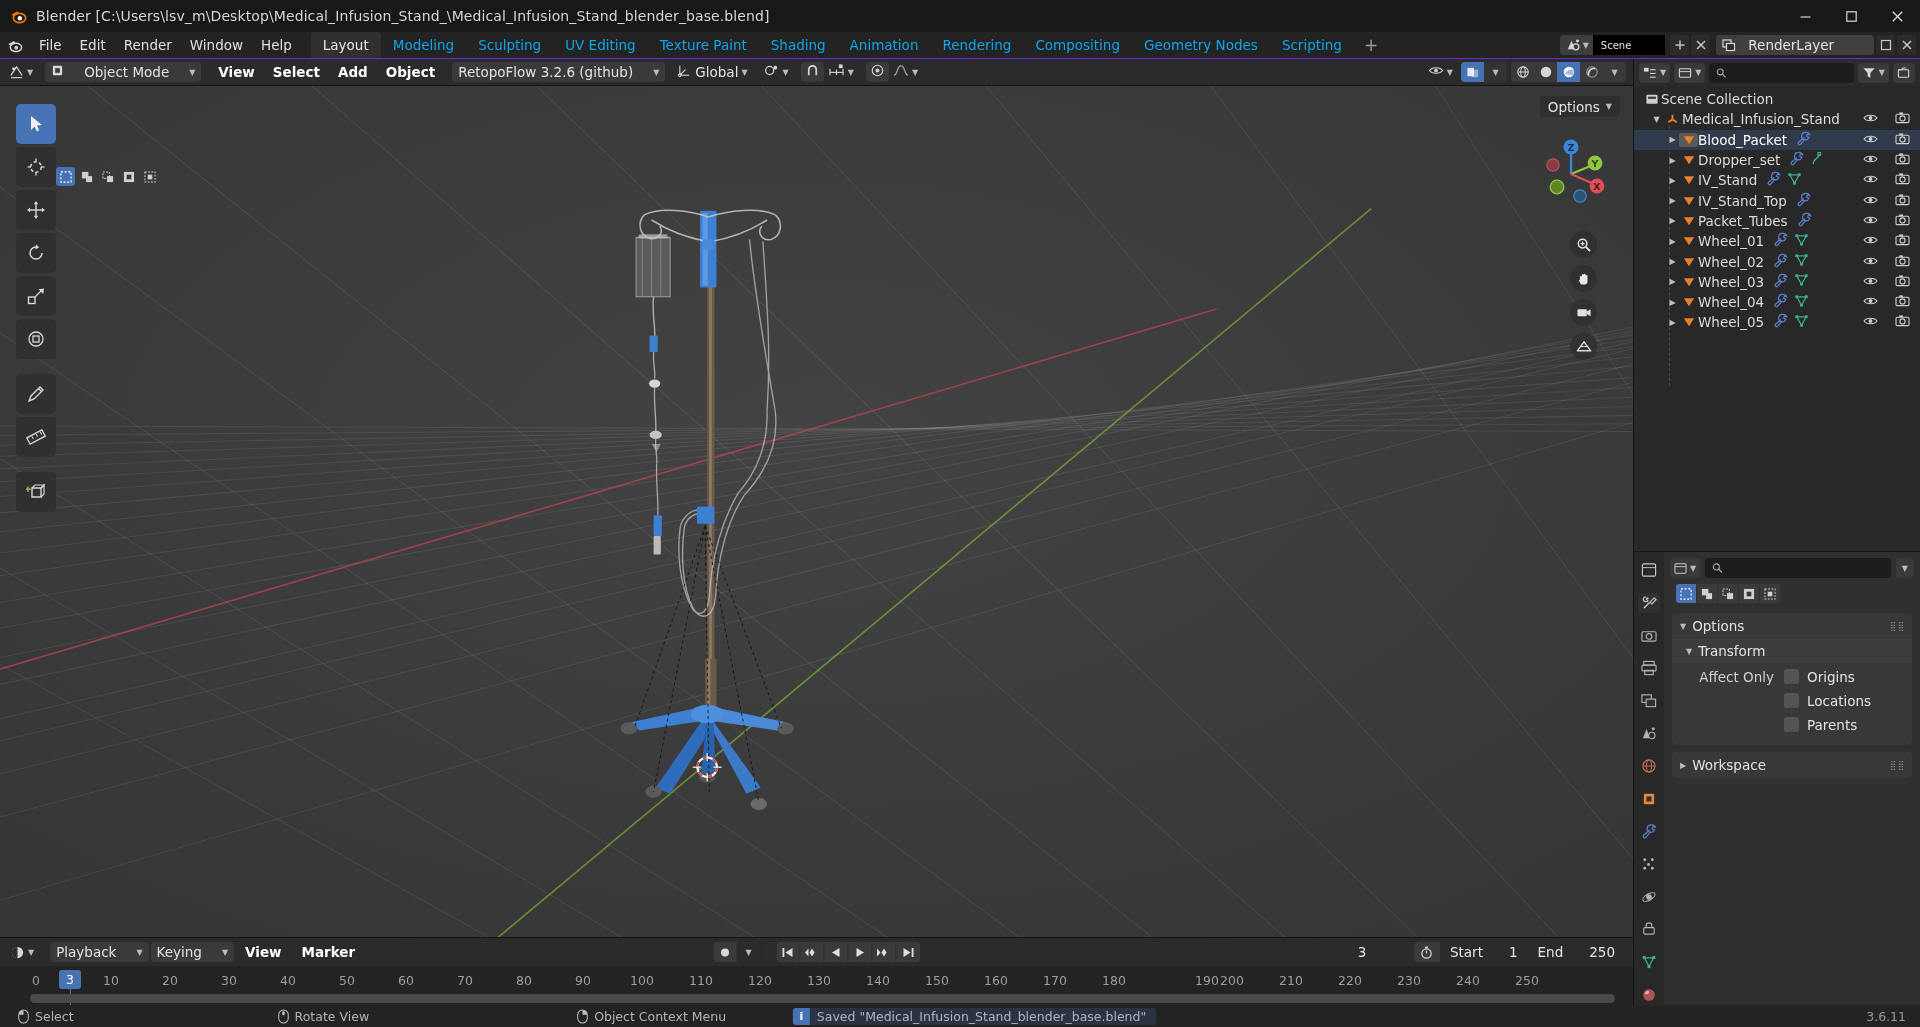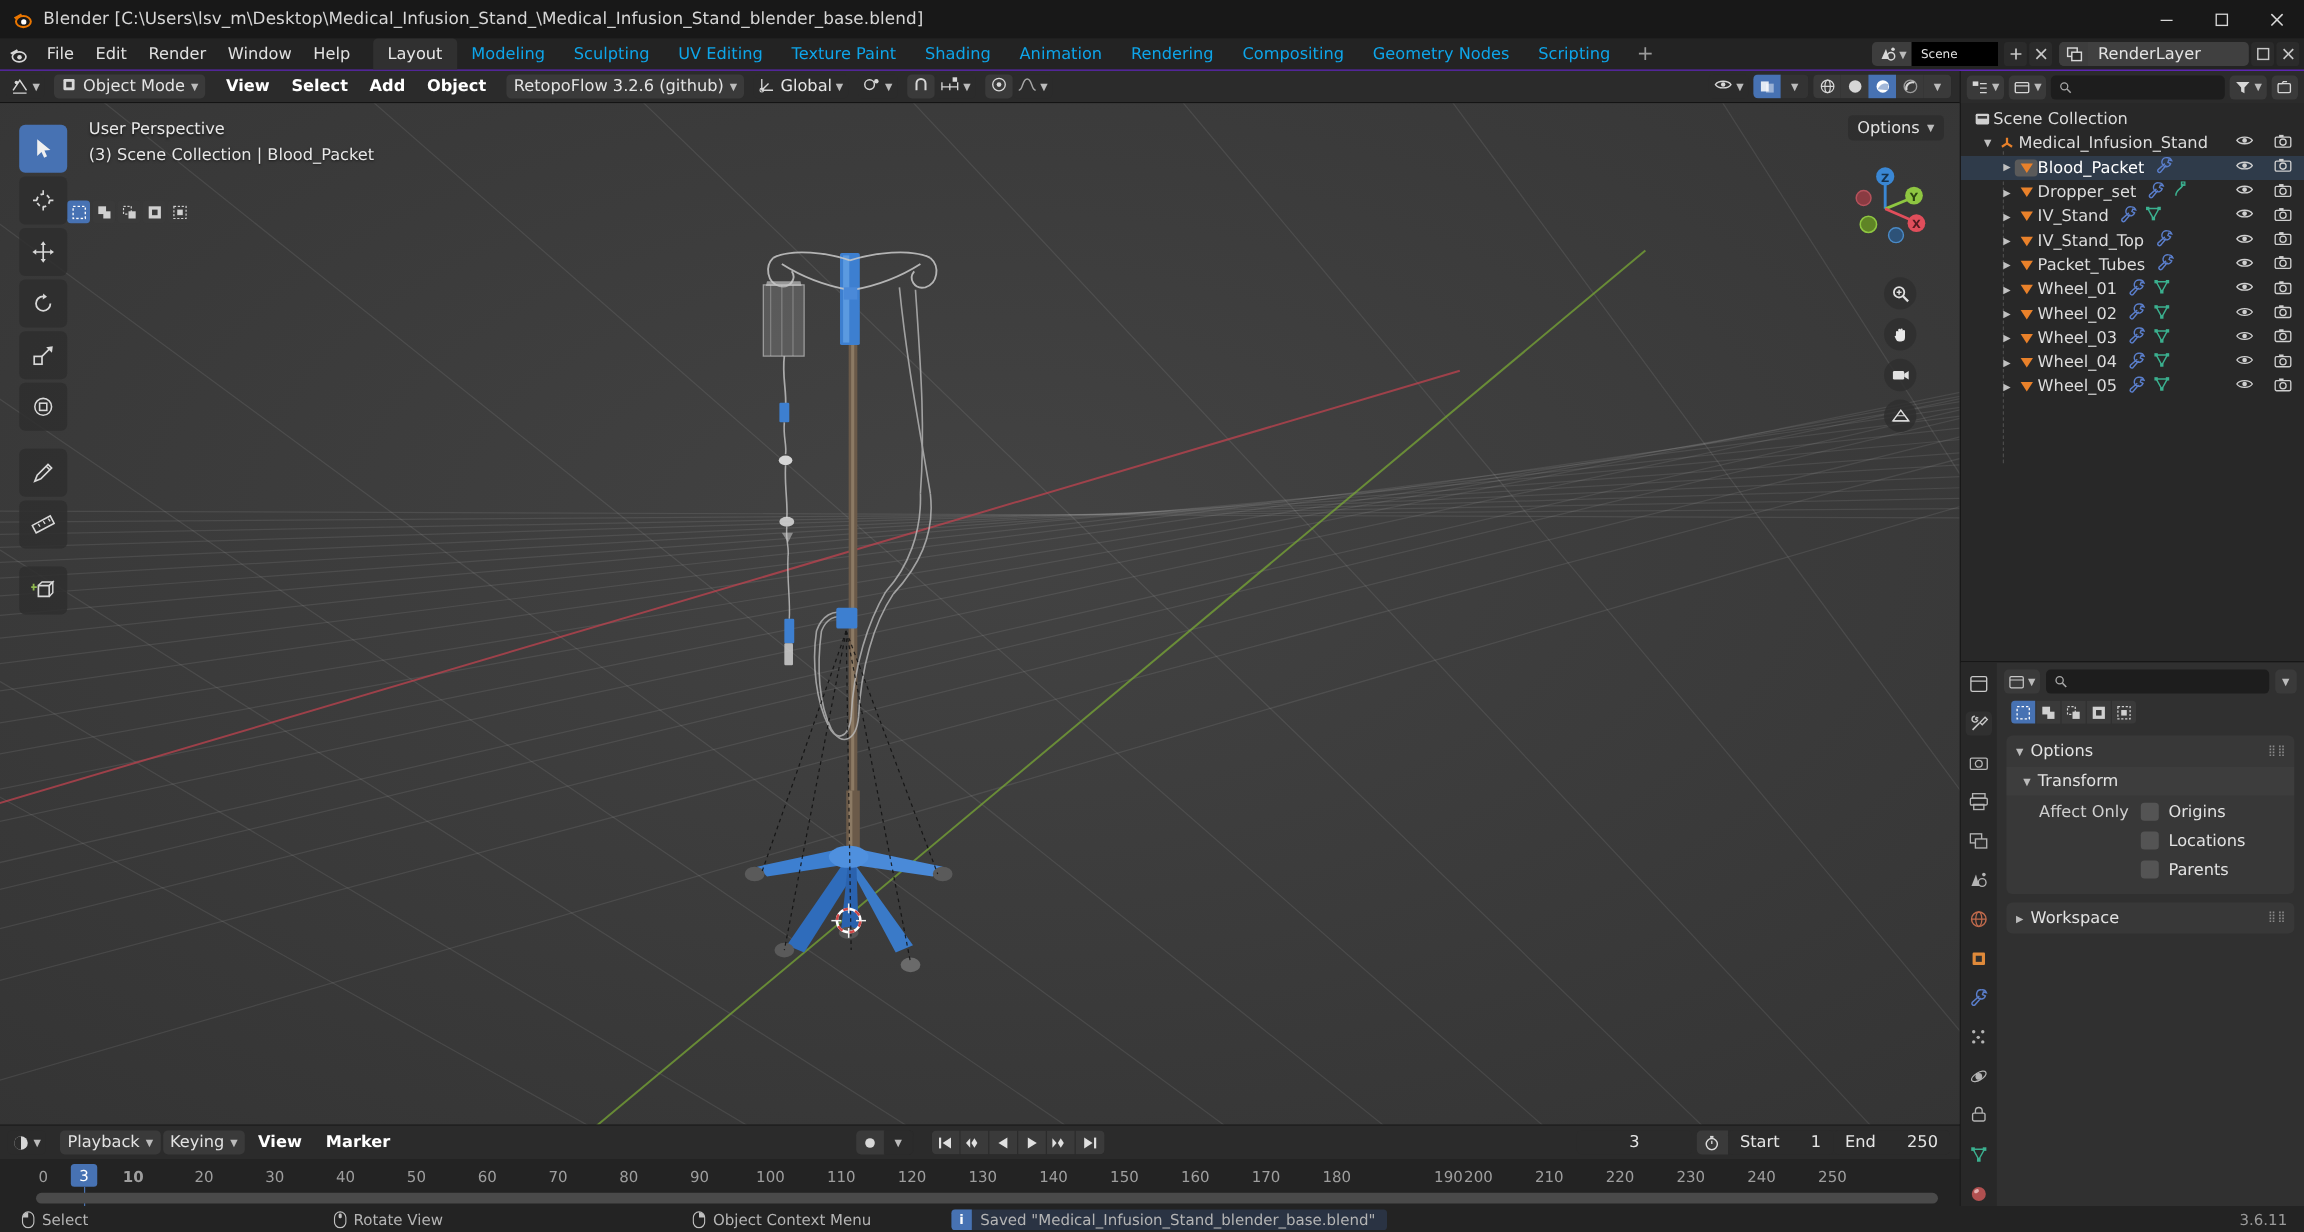--- a/index.html
+++ b/index.html
@@ -55,21 +55,21 @@
   .right-col { flex:0 0 287px; display:flex; flex-direction:column; background:#1d1d1d; border-left:1px solid #141414;}
 
   
   .viewport-wrap { flex:1 1 auto; position:relative; display:flex; flex-direction:column; min-height:0; }
   .vp-header {
     height:27px; background:#2b2b2b; display:flex; align-items:center; gap:0px;
     padding:0 5px; flex:0 0 27px; border-bottom:1px solid #141414; position:relative;
   }
   .hbtn { display:flex; align-items:center; height:20px; border-radius:4px; background:#2b2b2b; padding:0 4px; gap:3px; }
   .hbtn.sunken { background:#3a3a3a; }
-  .hdd { display:flex; align-items:center; height:20px; background:#3a3a3a; border-radius:4px; padding:0 6px; gap:5px; font-size:13.5px; color:#e3e3e3;}
+  .hdd { display:flex; align-items:center; height:20px; background:#3a3a3a; border-radius:4px; padding:0 6px; gap:20px; font-size:13.5px; color:#e3e3e3;}
   .hmenu { padding:0 9px; font-size:13.5px; color:#ffffff; height:20px; display:flex; align-items:center; border-radius:3px;font-weight:bold;}
   .sep { width:8px; }
   .toggle-grp { display:flex; align-items:center; background:#2b2b2b; border-radius:4px; overflow:hidden; height:20px;}
   .tg { width:23px; height:20px; display:flex; align-items:center; justify-content:center; background:#333; }
   .tg.on { background:#4772b3; }
   .tg.mid { background:#3a3a3a; }
 
   .viewport { flex:1 1 auto; position:relative; overflow:hidden; background:#393939; }
   
   .grid-layer { position:absolute; inset:0; }
@@ -612,24 +612,20 @@
                 </svg>
             </div>
             <div class="selmode">
               <svg width="12" height="12" viewBox="0 0 13 13">
                   <rect x="1" y="1" width="11" height="11" fill="none" stroke="#d0d0d0" stroke-width="1.1" stroke-dasharray="2 1.5"></rect>
                   <rect x="4" y="4" width="5" height="5" fill="#d0d0d0"></rect>
                 </svg>
             </div>
           </div>
 
-          <div class="vp-overlay-text">
-            <div>User Perspective</div>
-            <div class="l2">(3) Scene Collection | Blood_Packet</div>
-          </div>
 
           <div class="vp-toolbar">
             <div class="tool-btn active">
               <svg width="20" height="20" viewBox="0 0 20 20">
                   <path d="M5 2 L5 16 L8.6 12.6 L10.8 17.5 L13.2 16.3 L11 11.5 L16 11 Z" fill="#f0f0f0"></path>
                 </svg>
             </div>
             <div class="tool-btn">
               <svg width="20" height="20" viewBox="0 0 20 20">
                 <circle cx="10" cy="10" r="5.3" fill="none" stroke="#d8d8d8" stroke-width="1.5" stroke-dasharray="3 2.5"></circle>
@@ -833,21 +829,21 @@
               <div class="se-field">
                 <span>End</span>
                 <span>250</span>
               </div>
             </div>
           </div>
         </div>
 
         <div class="tl-ruler">
           <div class="tick" style="left:36px;">0</div>
-          <div class="tick" style="left:111px;font-weight:bold;">10</div>
+          <div class="tick" style="left:111px;">10</div>
           <div class="tick" style="left:170px;">20</div>
           <div class="tick" style="left:229px;">30</div>
           <div class="tick" style="left:288px;">40</div>
           <div class="tick" style="left:347px;">50</div>
           <div class="tick" style="left:406px;">60</div>
           <div class="tick" style="left:465px;">70</div>
           <div class="tick" style="left:524px;">80</div>
           <div class="tick" style="left:583px;">90</div>
           <div class="tick" style="left:642px;">100</div>
           <div class="tick" style="left:701px;">110</div>

